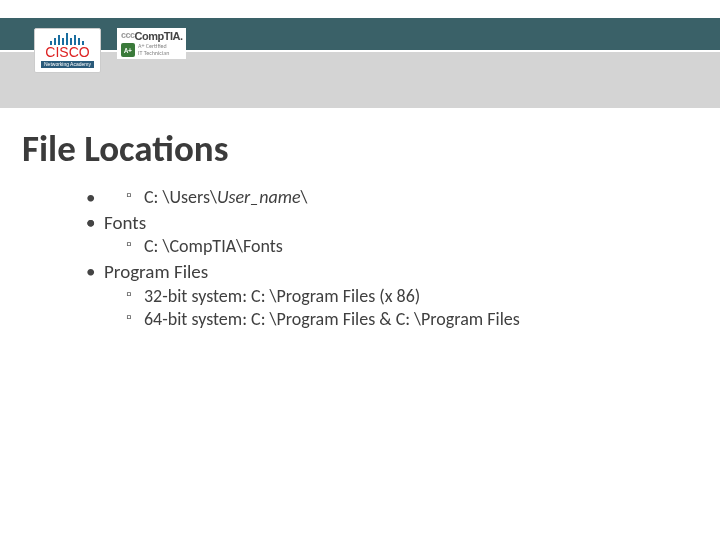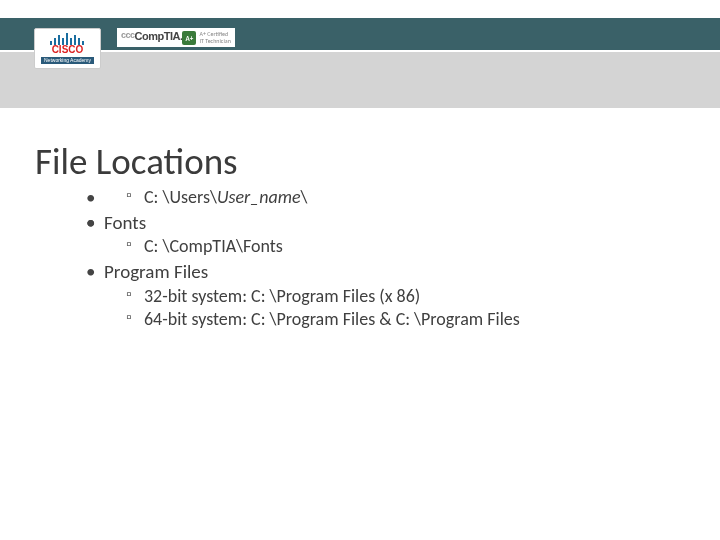--- a/index.html
+++ b/index.html
@@ -5,29 +5,29 @@
   html,body{margin:0;padding:0;width:720px;height:540px;background:#fff;font-family:Calibri,Arial,sans-serif;color:#333}
   .slide{width:720px;height:540px;position:relative;overflow:hidden}
   .top-bar{position:absolute;left:0;right:0;top:0;height:112px}
   .bar-teal{position:absolute;left:0;right:0;top:18px;height:32px;background:#3a6168}
   .bar-white{position:absolute;left:0;right:0;top:50px;height:2px;background:#fff}
   .bar-grey{position:absolute;left:0;right:0;top:52px;height:56px;background:#d4d4d4}
   .logos{position:absolute;left:34px;top:28px;display:flex;gap:16px;align-items:flex-start}
   .logo-card{background:#fff;border:1px solid #ccc;padding:4px 6px;border-radius:2px;display:flex;flex-direction:column;align-items:center;font-family:Arial,sans-serif}
   .cisco-bars{display:flex;gap:2px;align-items:flex-end;height:12px}
   .cisco-bars span{width:2px;background:#1a6ea0;display:block}
-  .cisco-text{font-size:10px;font-weight:bold;color:#d22;line-height:1}
+  .cisco-text{font-size:14px;font-weight:normal;color:#d22;line-height:1}
   .cisco-sub{font-size:5px;background:#2a5a7a;color:#fff;padding:1px 3px;margin-top:2px;line-height:1}
-  .comptia{background:#fff;display:flex;flex-direction:row;align-items:flex-start;padding:2px 4px}
+  .comptia{background:#fff;display:flex;flex-direction:column;align-items:flex-start;padding:2px 4px}
   .comptia-main{font-size:11px;font-weight:bold;font-family:Arial,sans-serif;color:#444;letter-spacing:-0.5px}
   .comptia-main .ccc{color:#999;font-size:9px;vertical-align:top}
   .comptia-sub{display:flex;gap:3px;align-items:center;margin-top:1px}
   .aplus-badge{width:14px;height:14px;background:#3a7a3a;color:#fff;font-size:7px;font-weight:bold;display:flex;align-items:center;justify-content:center;border-radius:2px}
   .aplus-text{font-size:6px;color:#888;line-height:1.1}
-  h1.title{position:absolute;left:20px;top:124px;margin:15px;font-size:37px;font-weight:400;color:#3b3b3b;font-family:Calibri,Arial,sans-serif}
+  h1.title{position:absolute;left:20px;top:124px;margin:2px;font-size:37px;font-weight:700;color:#3b3b3b;font-family:Calibri,Arial,sans-serif}
   .content{position:absolute;left:44px;top:186px;right:30px;font-size:19px;color:#404040;line-height:1.28}
   .lvl1{margin:0 0 0 0}
   .lvl1>li{list-style:none;margin:0 0 2px 0;position:relative;padding-left:20px}
   .lvl1>li::before{content:"•";position:absolute;left:2px;top:0;color:#444}
   .lvl2{margin:0 0 2px 0;padding:0}
   .lvl2>li{list-style:none;margin:0;position:relative;padding-left:40px;font-size:18px}
   .lvl2>li::before{content:"▫";position:absolute;left:22px;top:0;color:#666;font-size:15px}
   em.it{font-style:italic}
 </style>
 </head>

